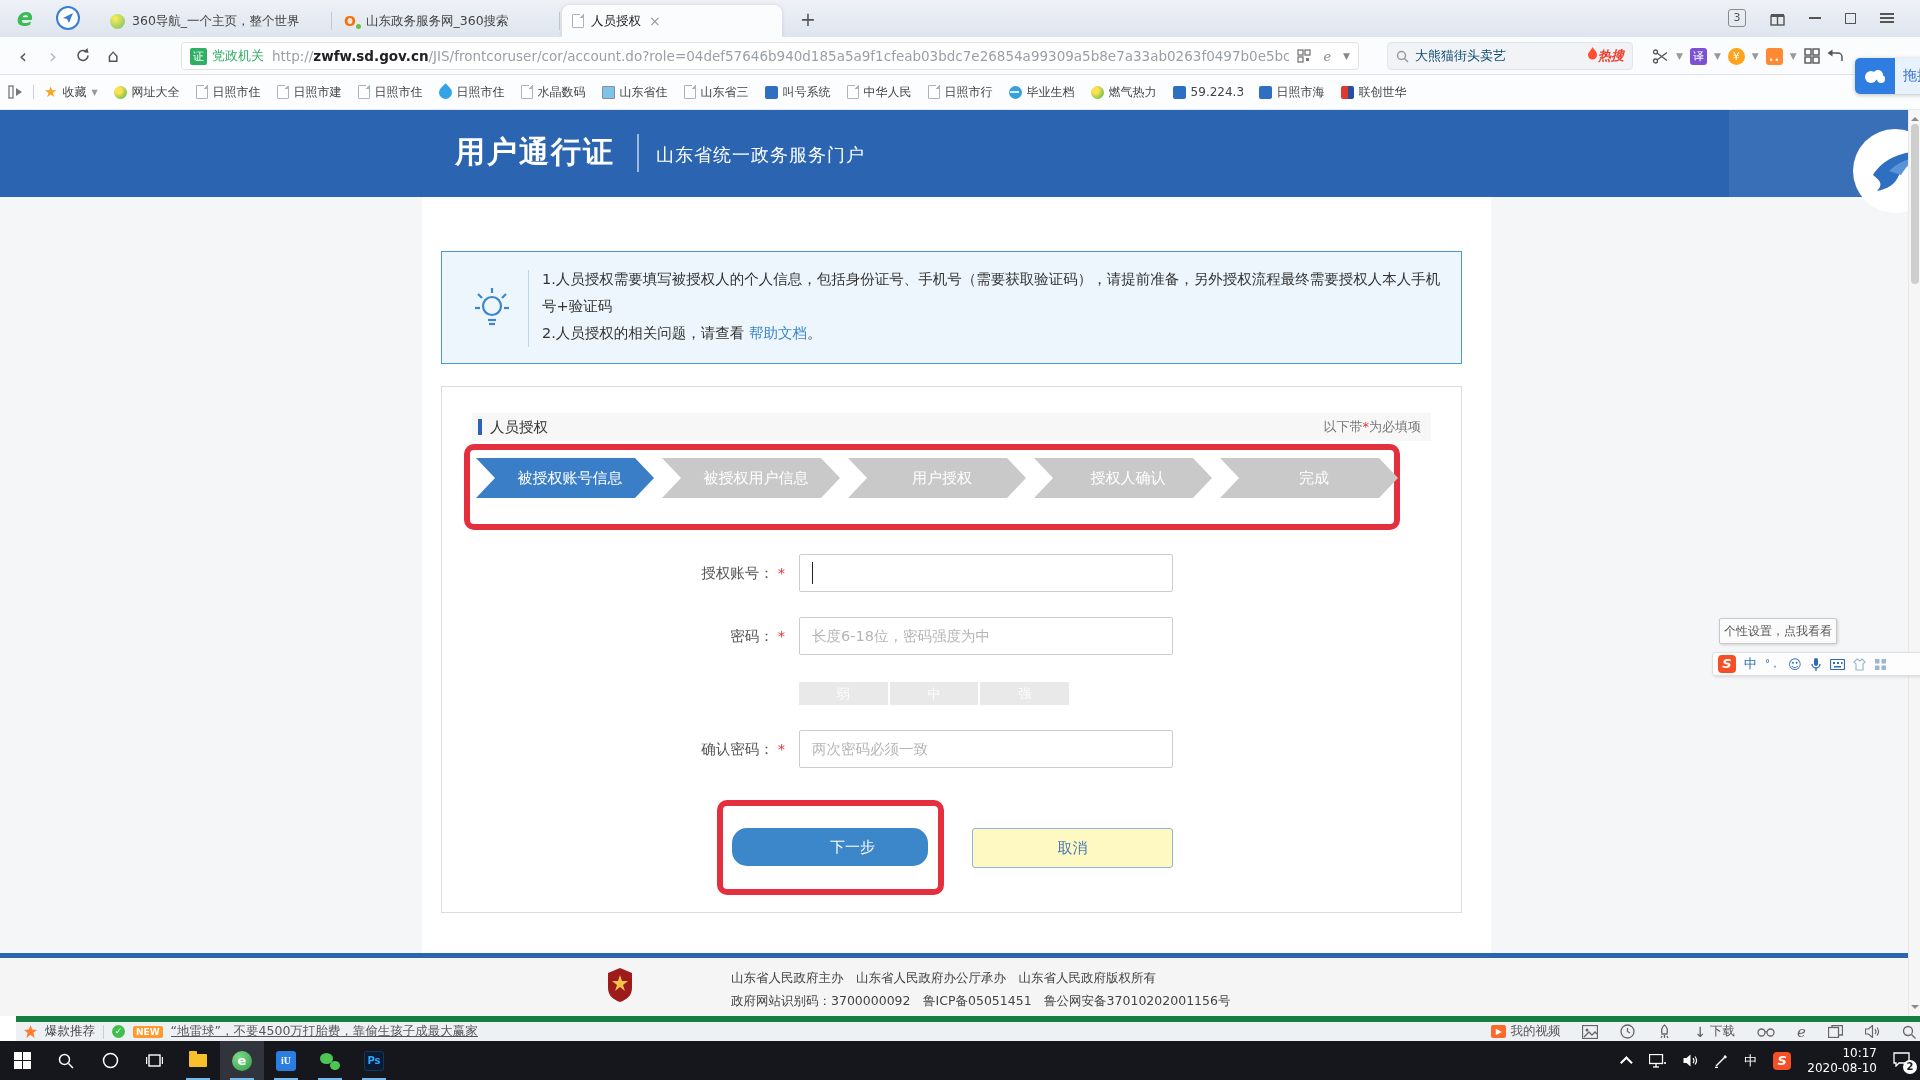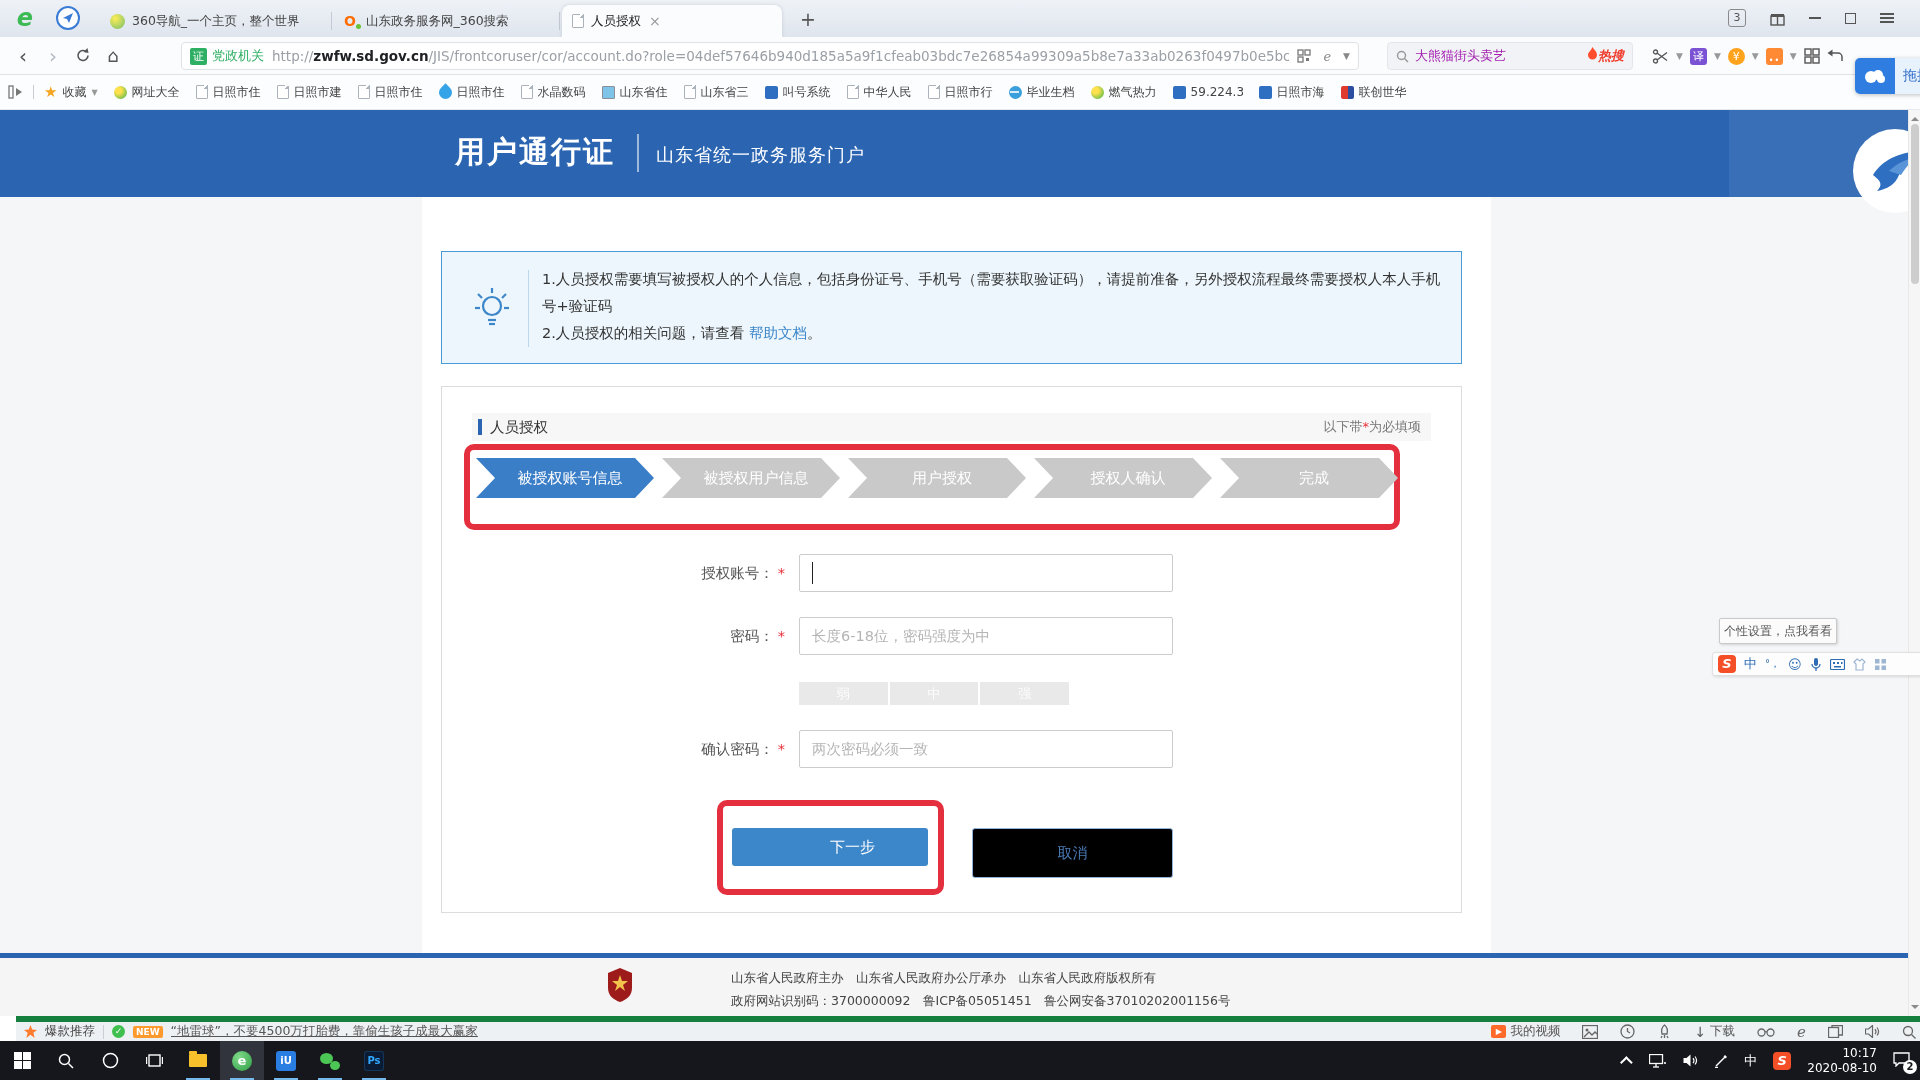--- a/index.html
+++ b/index.html
@@ -43,21 +43,21 @@
   .navbtn.dim { color:#b5bcc4; }
   .urlbox { position:absolute; left:181px; top:5px; width:1178px; height:28px; background:#fff;
             border:1px solid #dfe3e8; border-radius:4px; display:flex; align-items:center; padding:0 8px; }
   .certbadge { background:#2faf64; color:#fff; font-size:11px; padding:1px 3px; border-radius:2px; }
   .sitetype { color:#2faf64; font-size:13px; margin:0 8px 0 5px; white-space:nowrap; }
   .url { font-size:13.5px; color:#9aa0a6; white-space:nowrap; overflow:hidden; flex:1; }
   .url b { color:#202124; font-weight:bold; }
   .urlicons { display:flex; align-items:center; gap:12px; margin-left:8px; color:#888; }
   .searchbox { position:absolute; left:1387px; top:5px; width:246px; height:28px; background:#f1f3f6;
                border:1px solid #e2e6ea; border-radius:4px; display:flex; align-items:center; padding:0 8px; }
-  .searchbox .q { font-size:13px; color:#a21caf; margin-left:6px; flex:1; white-space:nowrap; overflow:hidden;}
+  .searchbox .q { font-size:13px; color:#0c4a6e; margin-left:6px; flex:1; white-space:nowrap; overflow:hidden;}
   .hot { color:#f03e2e; font-weight:bold; font-style:italic; font-size:13px; display:flex; align-items:flex-start; }
   .tbicons { position:absolute; left:1652px; top:5px; height:28px; display:flex; align-items:center; gap:7px; }
   .tbicons .caret { font-size:9px; color:#999; }
   .sq { width:17px; height:17px; border-radius:3px; color:#fff; font-size:11px; text-align:center; line-height:17px; }
   .sq.tr { background:#7a52d3; }
   .sq.yen { background:#ffa21c; border-radius:50%; }
   .sq.game { background:#ff8a33; position:relative; }
   .sq.game::after{content:"••"; color:#fff; font-size:8px; position:absolute; left:3px; top:4px; letter-spacing:1px;}
 
   
@@ -113,22 +113,22 @@
 
   .frm-label { position:absolute; width:240px; text-align:right; font-size:14.5px; color:#555; }
   .frm-label .star-red { margin-left:4px; }
   .inp { position:absolute; left:357px; width:374px; height:38px; border:1px solid #ccc; background:#fff;
          font-size:14.5px; color:#333; padding:0 12px; font-family:inherit; border-radius:2px; }
   .inp::placeholder { color:#b5b5b5; }
   .caret1 { position:absolute; left:370px; width:1px; height:22px; background:#222; }
   .strength { position:absolute; left:357px; top:295px; width:270px; height:23px; display:flex; gap:2px; }
   .strength div { flex:1; background:#e9e9e9; color:#fdfdfd; font-size:13px; text-align:center; line-height:23px; }
   .btn-next { position:absolute; left:290px; top:441px; width:196px; height:38px; background:#3c86ca; color:#fff;
-              border:none; font-size:15px; border-radius:3px; font-family:inherit;padding-left:45px; }
-  .btn-cancel { position:absolute; left:530px; top:441px; width:201px; height:50px; background:#000000; color:#4a7ab5;
+              border:none; font-size:15px; border-radius:15px; font-family:inherit;padding-left:45px; }
+  .btn-cancel { position:absolute; left:530px; top:441px; width:201px; height:40px; background:#fef9c3; color:#4a7ab5;
                 border:1px solid #8fb4dd; font-size:15px; border-radius:3px; font-family:Liberation Mono, monospace; }
 
   .footline { position:absolute; left:0; top:843px; width:1908px; height:5px; background:#2b65b2; }
   .footband { position:absolute; left:0; top:848px; width:1908px; height:58px; background:#f5f5f5; }
   .emblem { position:absolute; left:608px; top:10px; width:24px; height:34px; }
   .foottxt { position:absolute; left:731px; top:8px; font-size:12.5px; color:#444; line-height:23px; }
 
   .cscroll { position:absolute; right:0; top:0; width:12px; height:906px; background:#f6f6f6; border-left:1px solid #e8e8e8; }
   .cs-up { position:absolute; top:3px; left:2px; width:0; height:0; border:4px solid transparent; border-bottom-color:#8a8a8a; }
   .cs-down { position:absolute; bottom:3px; left:2px; width:0; height:0; border:4px solid transparent; border-top-color:#8a8a8a; }
@@ -162,21 +162,21 @@
   .taskbar { position:absolute; left:0; top:1041px; width:1920px; height:39px; background:#15171c;
              display:flex; align-items:center; color:#fff; }
   .tbi { width:44px; height:39px; display:flex; align-items:center; justify-content:center; position:relative; }
   .tbi.open::after { content:""; position:absolute; bottom:0; left:10px; right:10px; height:2px; background:#76b9ed; }
   .tbi.hl { background:#31343c; }
   .folder { width:18px; height:13px; background:#f8c12c; border-radius:1px; position:relative; }
   .folder::before { content:""; position:absolute; left:0; top:-3px; width:8px; height:3px; background:#f8c12c; border-radius:1px 1px 0 0; }
   .g360 { width:20px; height:20px; border-radius:50%; background:radial-gradient(circle at 35% 30%, #7fd98a, #2f9e44);
           color:#fff; font-size:13px; font-weight:bold; text-align:center; line-height:20px; }
   .iu { width:20px; height:20px; background:#2a7de1; border-radius:3px; color:#fff; font-size:10px; font-weight:bold;
-        text-align:center; line-height:20px; }
+        text-align:center; line-height:20px;font-family:Liberation Serif, serif; }
   .wx { width:20px; height:20px; position:relative; }
   .wx::before { content:""; position:absolute; left:0; top:2px; width:13px; height:11px; border-radius:50%; background:#4cc655; }
   .wx::after { content:""; position:absolute; right:0; bottom:1px; width:10px; height:9px; border-radius:50%; background:#4cc655; }
   .ps { width:20px; height:20px; background:#0b1b33; border:1px solid #31a8ff33; border-radius:3px; color:#31a8ff;
         font-size:10px; font-weight:bold; text-align:center; line-height:18px; }
   .tray { margin-left:auto; display:flex; align-items:center; gap:16px; margin-right:10px; }
   .chevup { width:9px; height:9px; border-left:2px solid #fff; border-top:2px solid #fff; transform:rotate(45deg) translateY(3px); }
   .clock { text-align:right; font-size:12px; line-height:15px; }
   .notif { position:relative; }
   .nbadge { position:absolute; right:-7px; bottom:-4px; width:14px; height:14px; background:#fff; color:#15171c;

